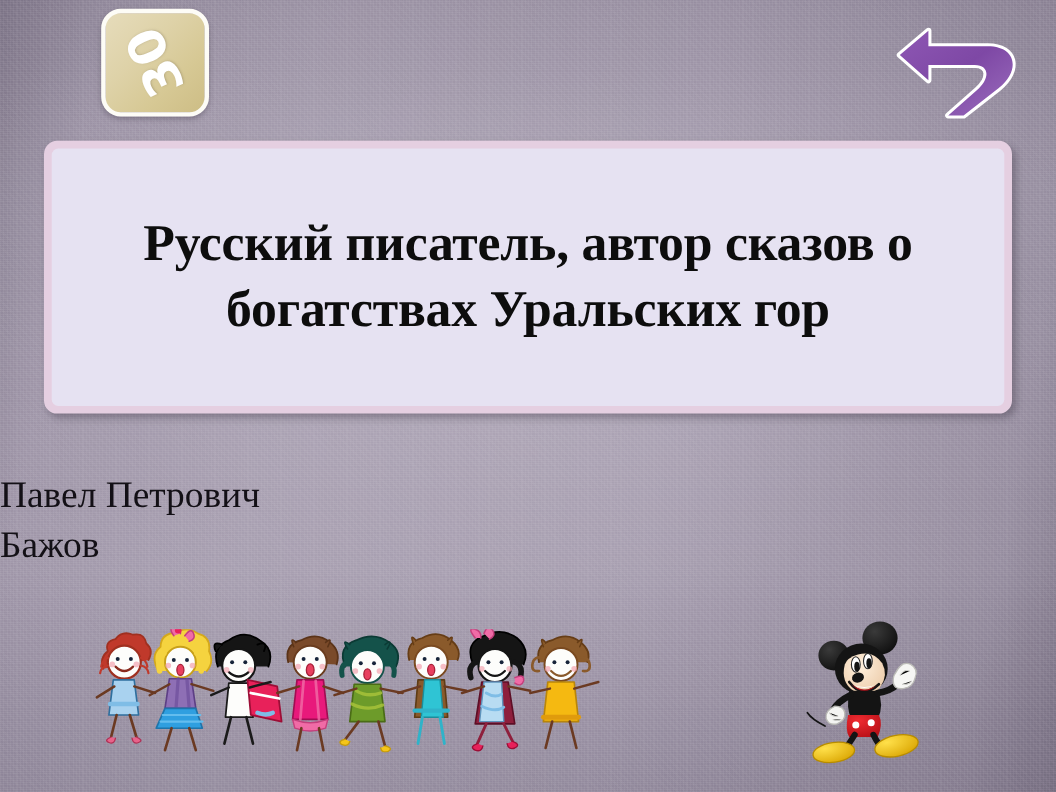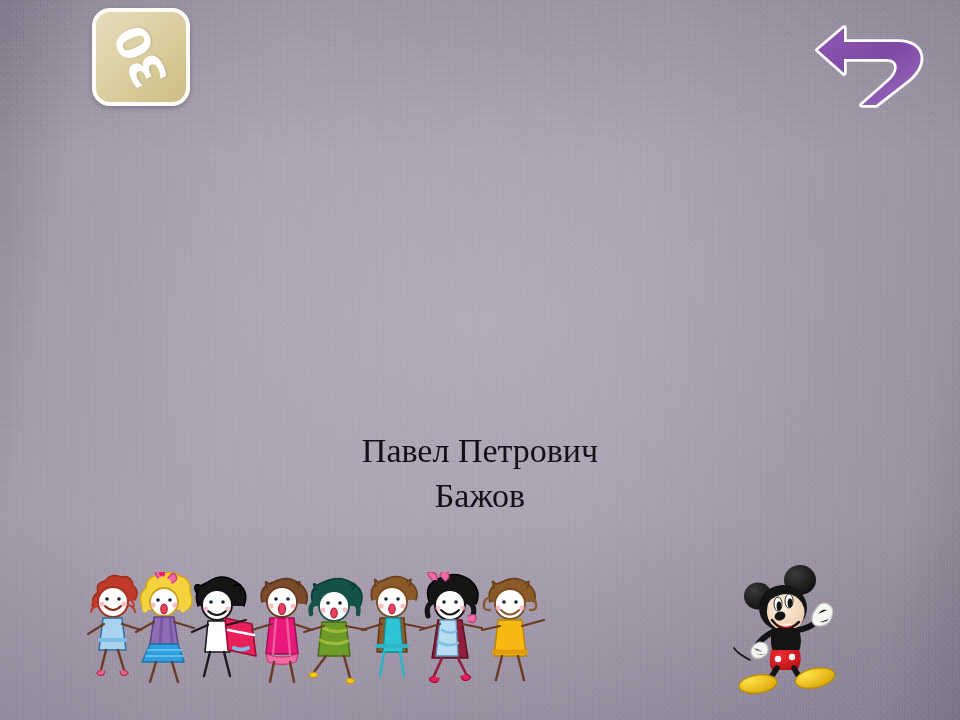--- a/index.html
+++ b/index.html
@@ -139,21 +139,20 @@
     letter-spacing: -0.2px;
     user-select: none;
   }
 
   
   #answer-text {
     position: absolute;
     left: 0;
     top: 428px;
     width: 960px;
-    text-align: center;
     font-family: "Liberation Serif", "DejaVu Serif", serif;
     font-size: 34px;
     font-weight: 400;
     line-height: 1.33;
     color: #131016;
     white-space: pre-line;
     user-select: none;
   }
 
   
@@ -207,20 +206,25 @@
                  C 86 39 86 52 74 62
                  L 48 85
                  L 62 85
                  L 94 60
                  C 114 44 110 22 84 22
                  Z" fill="url(#arrowGrad)" stroke="#ffffff" stroke-width="5.5" stroke-linejoin="round" paint-order="stroke"></path>
       </g>
     </svg>
   </div>
 
+  <div id="question-panel">
+    <div id="question-inner">
+      <div id="question-text">Русский писатель, автор сказов о богатствах Уральских гор</div>
+    </div>
+  </div>
 
   <div id="answer-text">Павел Петрович
 Бажов</div>
 
   <div id="children-illustration">
     <svg viewBox="0 0 462 112">
       <g stroke-linecap="round" stroke-linejoin="round" fill="none">
 
         <g>
           <path d="M8 36 q-4 -10 4 -16 q-3 -9 7 -11 q6 -8 16 -4 q10 -2 12 8 q7 6 2 15" fill="#c0392b" stroke="#a03020" stroke-width="1.6"></path>

